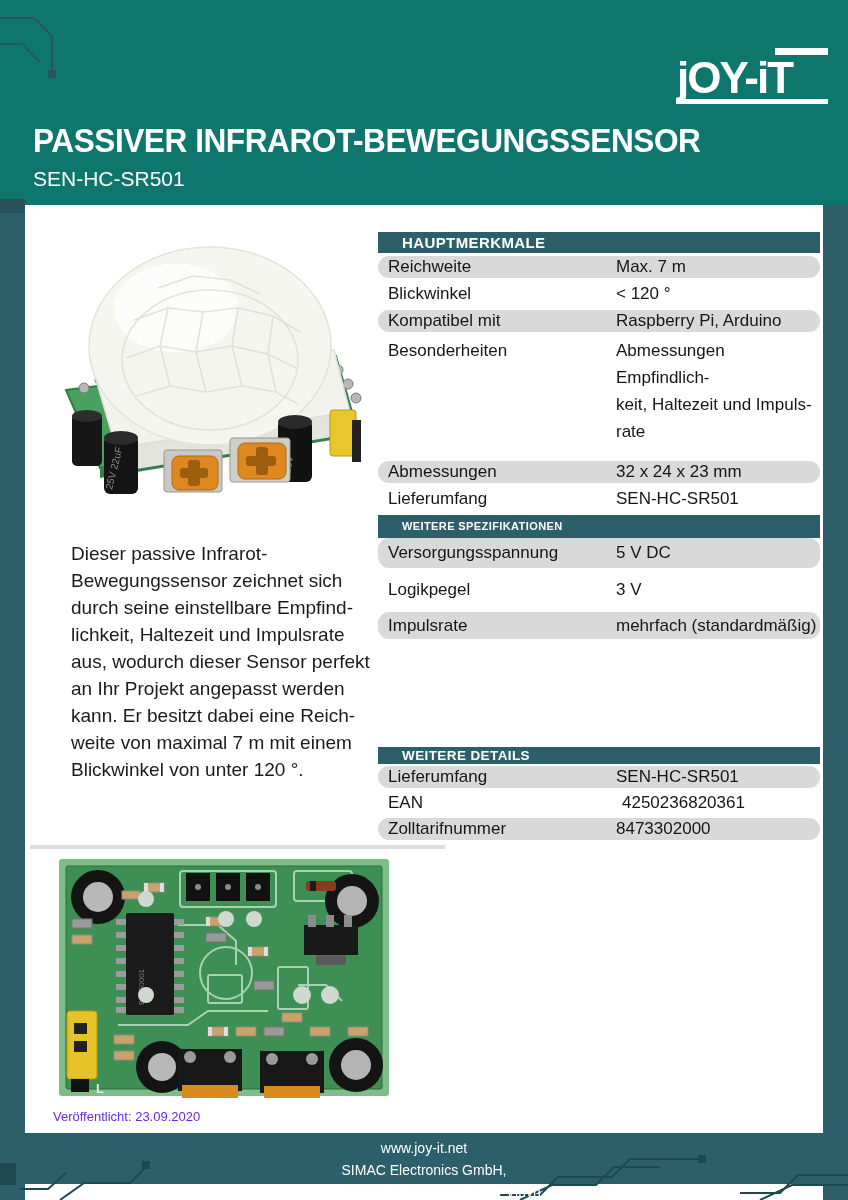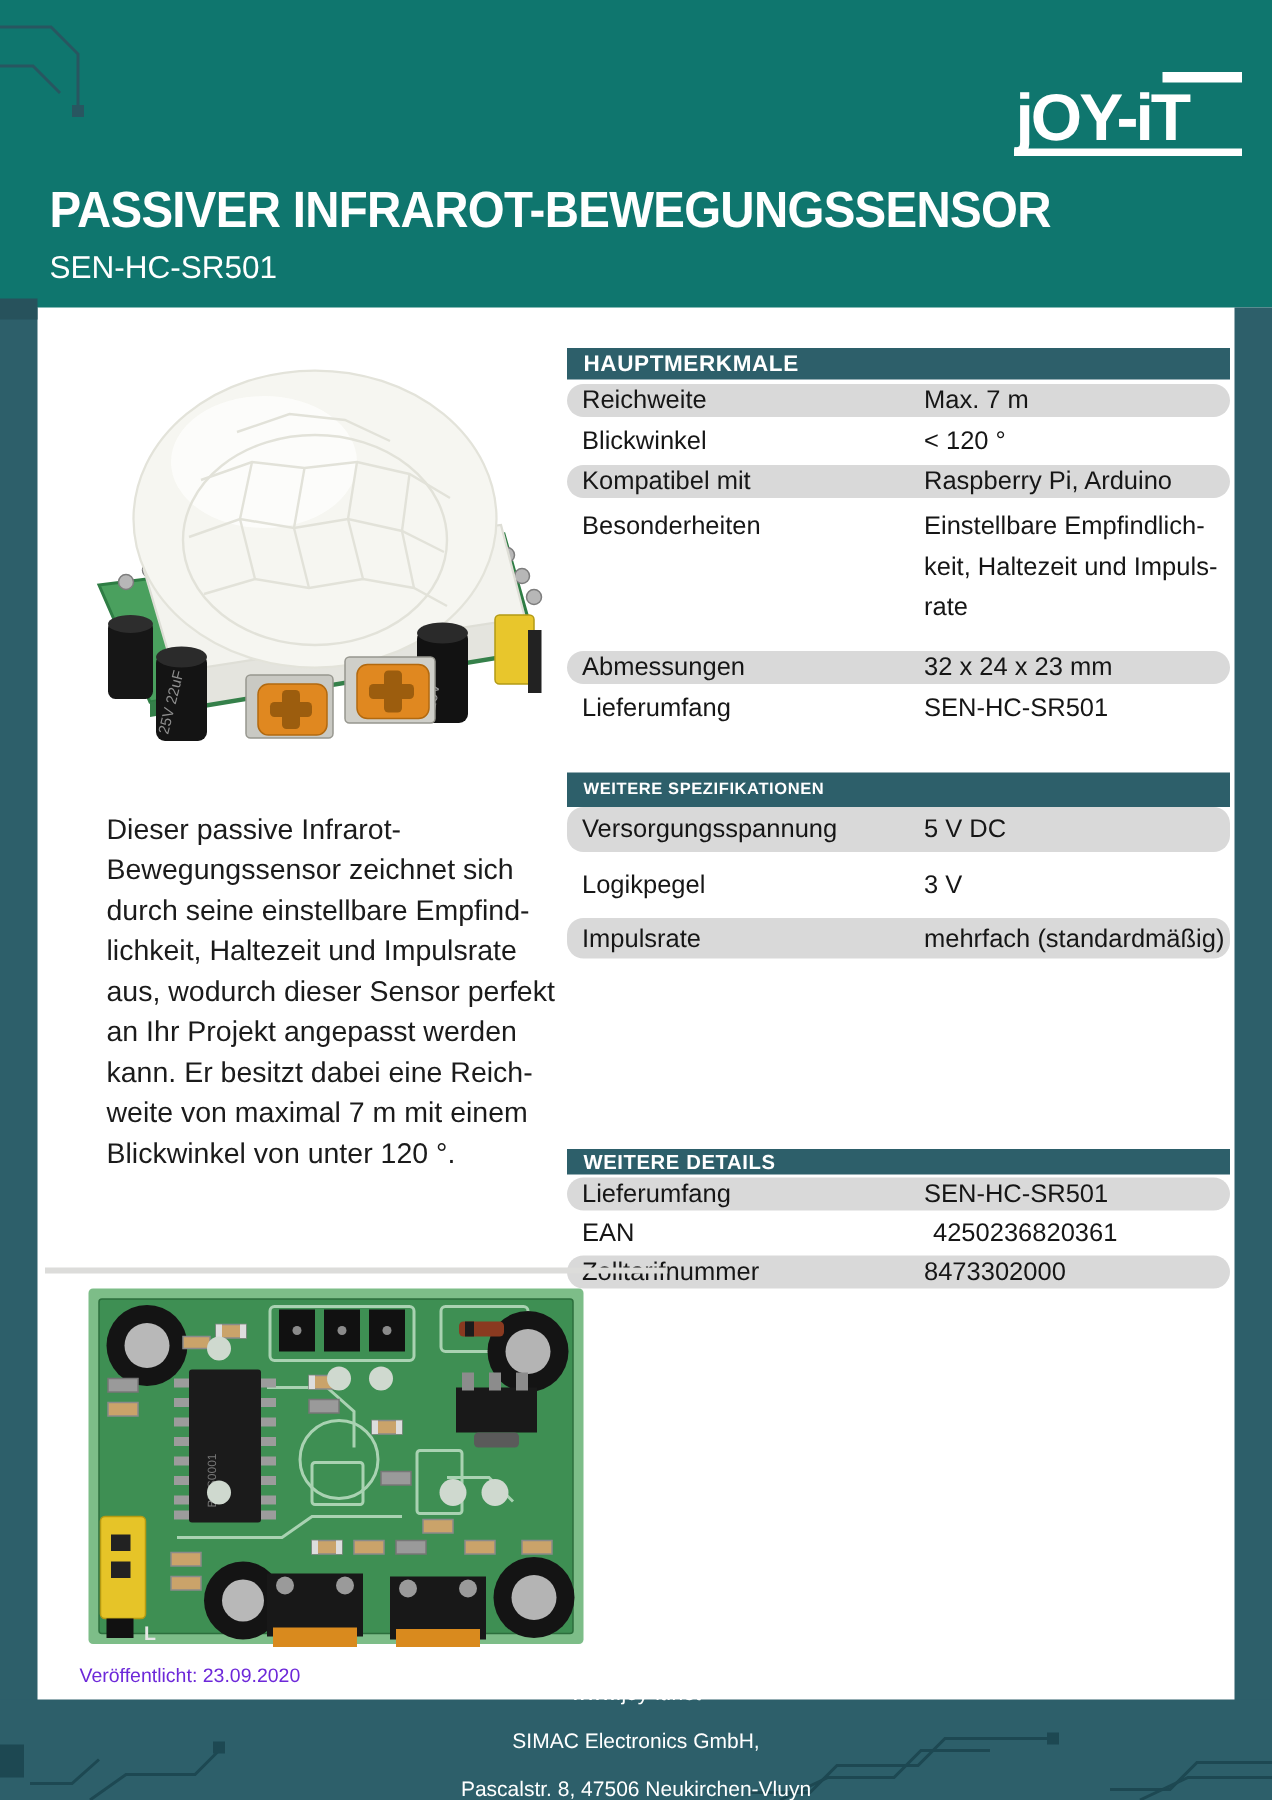--- a/index.html
+++ b/index.html
@@ -4,38 +4,38 @@
 <style>
   html,body{margin:0;padding:0;background:#fff;}
   .page{position:relative;width:848px;height:1200px;background:#ffffff;overflow:hidden;
         font-family:"Liberation Sans",sans-serif;color:#1b1b1b;}
 
   
   .header{position:absolute;left:0;top:0;width:848px;height:205px;background:#0f766e;}
   .strip-left{position:absolute;left:0;top:205px;width:25px;height:995px;background:#2d5f6a;}
   .strip-right{position:absolute;left:823px;top:205px;width:25px;height:995px;background:#2d5f6a;}
   .strip-notch{position:absolute;left:0;top:199px;width:25px;height:14px;background:#27525c;}
-  .footer{position:absolute;left:0;top:1133px;width:848px;height:67px;background:#2d5f6a;
-          display:flex;flex-direction:column;align-items:center;padding-top:7px;gap:16px;box-sizing:border-box;justify-content:flex-end;}
+  .footer{position:absolute;left:0;top:1133px;width:848px;height:51px;background:#2d5f6a;
+          display:flex;flex-direction:column;align-items:center;padding-top:7px;gap:6px;box-sizing:border-box;}
   .footer-line{color:#ffffff;font-size:14px;line-height:16px;position:relative;z-index:2;}
   .trace-svg{position:absolute;left:0;top:0;width:848px;height:67px;z-index:1;}
   .trace-svg-header{position:absolute;left:0;top:0;width:160px;height:120px;}
 
   .page-title{position:absolute;left:33px;top:121px;font-size:34px;font-weight:bold;color:#ffffff;
               letter-spacing:-0.5px;transform:scaleX(0.93);transform-origin:left top;white-space:nowrap;}
   .page-subtitle{position:absolute;left:33px;top:167px;font-size:21px;color:#ffffff;}
   .logo{position:absolute;left:676px;top:48px;width:152px;height:58px;}
 
   
   .desc{position:absolute;left:71px;top:540px;font-size:19px;line-height:27px;color:#1b1b1b;}
 
   
   .spec-table{position:absolute;left:378px;width:442px;}
-  .t1{top:232px;} .t2{top:515px;} .t3{top:766px;}
-  .t-head{background:#2d5f6a;color:#ffffff;font-weight:bold;padding-left:11px;letter-spacing:0.4px;box-sizing:border-box;}
+  .t1{top:232px;} .t2{top:515px;} .t3{top:747px;}
+  .t-head{background:#2d5f6a;color:#ffffff;font-weight:bold;padding-left:24px;letter-spacing:0.4px;box-sizing:border-box;}
   .t1 .t-head{height:21px;line-height:21px;font-size:15px;margin-bottom:3px;}
   .t2 .t-head{height:23px;line-height:23px;font-size:11px;margin-bottom:0;}
   .t3 .t-head{height:17px;line-height:17px;font-size:13.5px;margin-bottom:2px;}
   .t-row{display:grid;grid-template-columns:228px 1fr;padding-left:10px;font-size:17px;color:#161616;box-sizing:border-box;}
   .t-row.gray{background:#d9d9d9;border-radius:11px;}
   .t1 .t-row{height:22px;line-height:22px;margin-bottom:5px;}
   .t1 .t-row.multi{height:auto;line-height:27px;margin-bottom:16px;}
   .t2 .t-row.r1{height:30px;line-height:30px;}
   .t2 .t-row.r2{height:44px;line-height:44px;}
   .t2 .t-row.r3{line-height:23px;padding-top:2px;padding-bottom:2px;}
@@ -158,21 +158,21 @@
       <span class="t-label">Blickwinkel</span>
       <span class="t-value">&lt; 120 °</span>
     </div>
     <div class="t-row gray">
       <span class="t-label">Kompatibel mit</span>
       <span class="t-value">Raspberry Pi, Arduino</span>
     </div>
     <div class="t-row multi">
       <span class="t-label">Besonderheiten</span>
       <span class="t-value">
-        <span class="vline">Einstellbare Empfindlich-</span>
+        <span class="vline">Abmessungen Empfindlich-</span>
         <span class="vline">keit, Haltezeit und Impuls-</span>
         <span class="vline">rate</span>
       </span>
     </div>
     <div class="t-row gray">
       <span class="t-label">Abmessungen</span>
       <span class="t-value">32 x 24 x 23 mm</span>
     </div>
     <div class="t-row">
       <span class="t-label">Lieferumfang</span>

